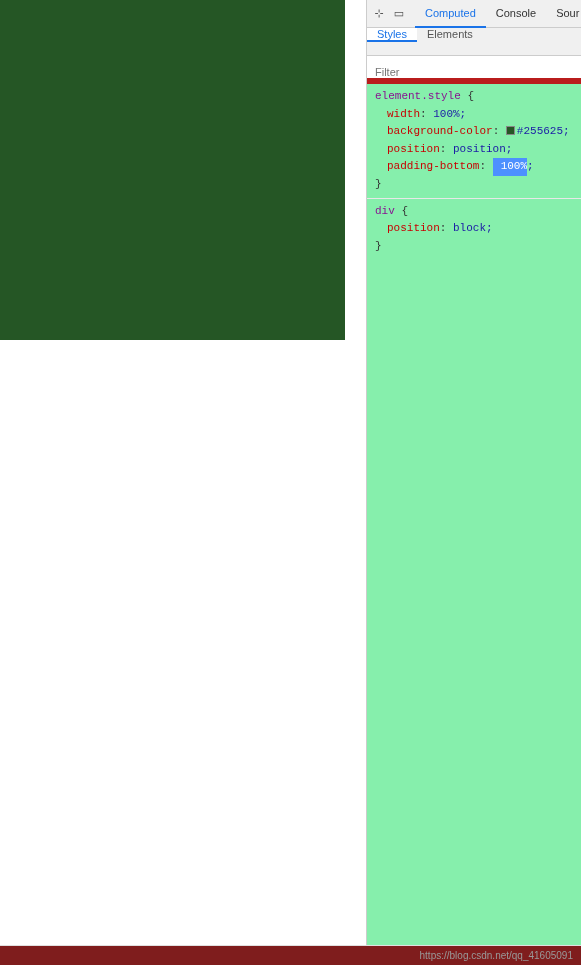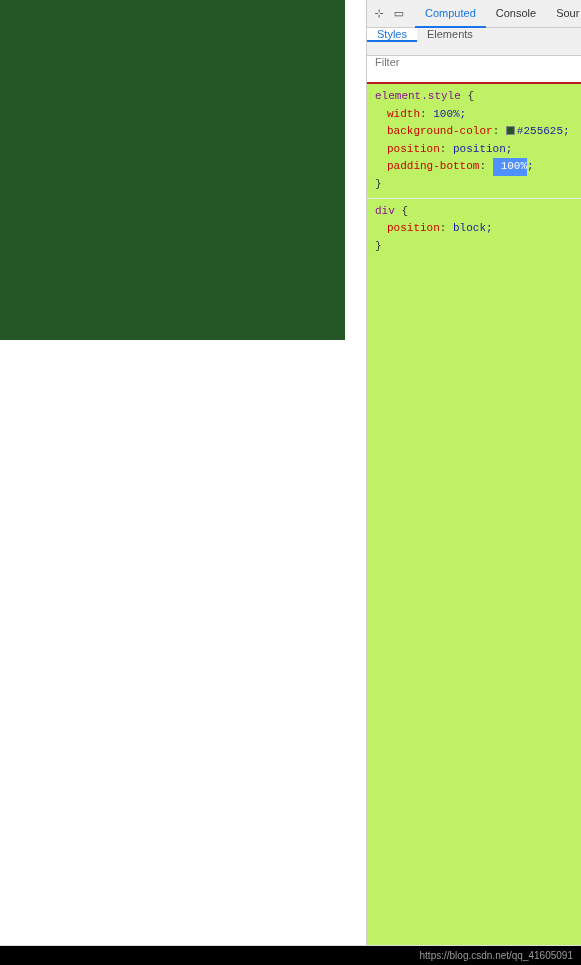--- a/index.html
+++ b/index.html
@@ -126,40 +126,40 @@
     .sub-tab.active {
       color: #1a73e8;
       border-bottom: 2px solid #1a73e8;
       background: #ffffff;
     }
 
     
     .filter-bar {
       height: 28px;
       background: #ffffff;
-      border-bottom: 2px solid #b91c1c;
-      display: flex;
-      align-items: flex-start;
+      border-bottom: 6px solid #b91c1c;
+      display: flex;
+      align-items: flex-end;
       padding: 0 8px;
       flex-shrink: 0;
     }
 
     .filter-input {
       width: 100%;
       border: none;
       outline: none;
       font-size: 11px;
       color: #333;
       background: transparent;
     }
 
     
     .code-area {
       flex: 1;
-      background: #bef264;
+      background: #86efac;
       padding: 4px 0;
       overflow-y: auto;
       font-family: 'Consolas', 'Courier New', monospace;
       font-size: 11px;
       line-height: 1.6;
     }
 
     .code-line {
       padding: 0 8px;
       white-space: pre;
@@ -236,21 +236,21 @@
       top: 10px;
     }
 
     
     .footer-bar {
       position: absolute;
       bottom: 0;
       left: 0;
       width: 581px;
       height: 20px;
-      background: #000000;
+      background: #7f1d1d;
       border-top: 1px solid #e0e0e0;
       display: flex;
       align-items: center;
       justify-content: flex-end;
       padding-right: 8px;
     }
 
     .footer-text {
       font-size: 10px;
       color: #999;

